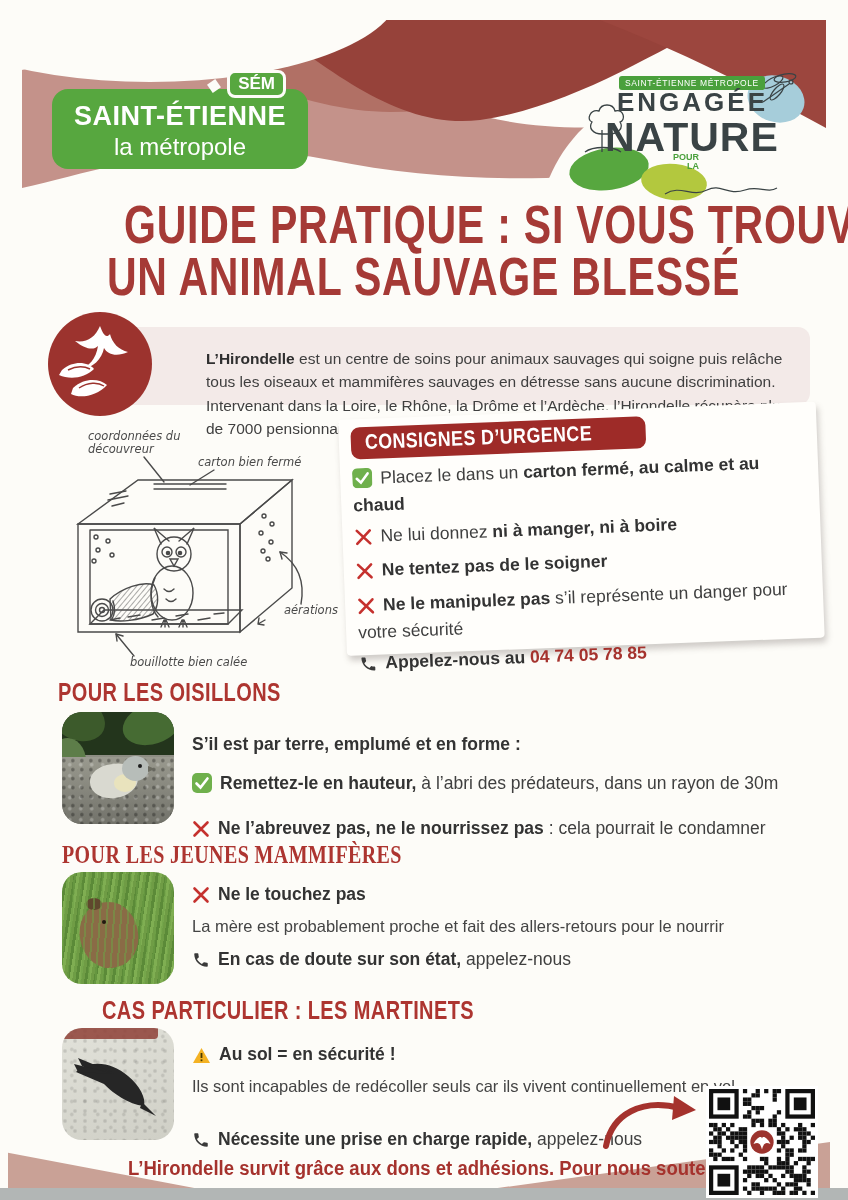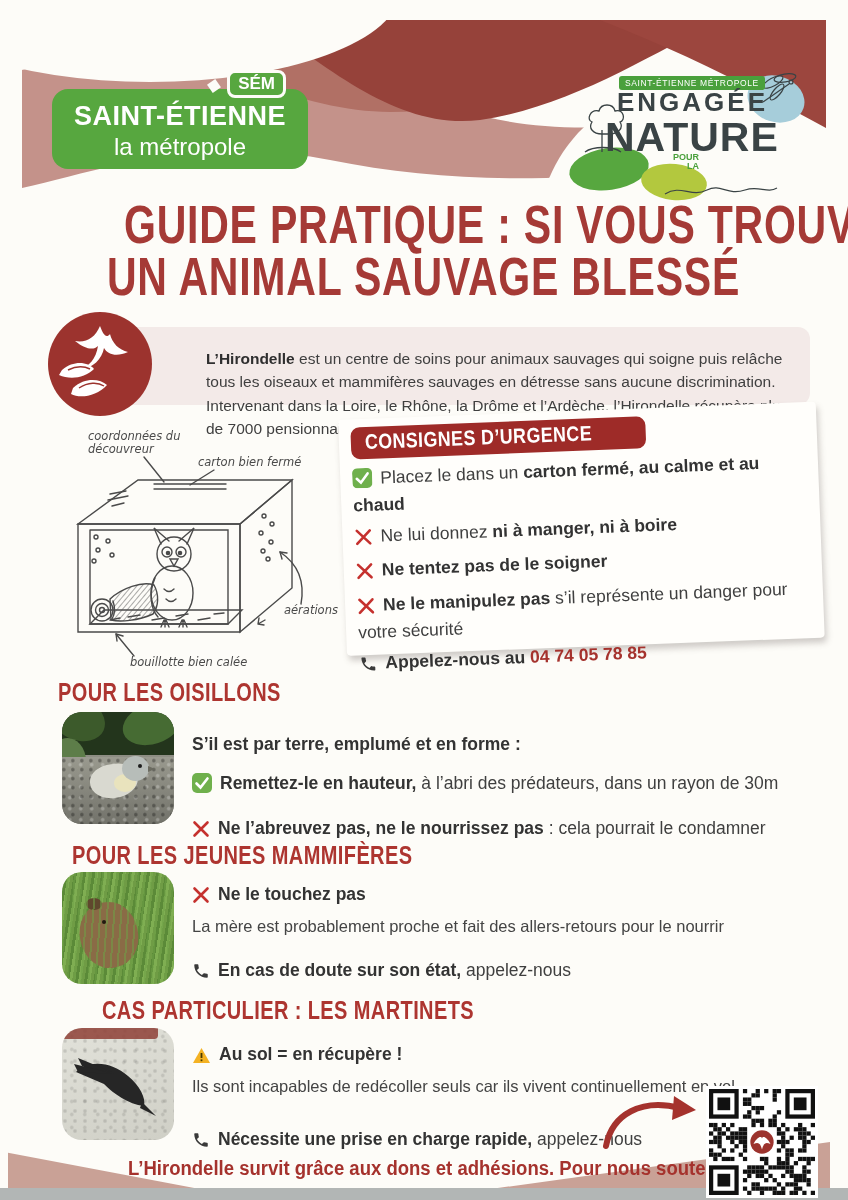--- a/index.html
+++ b/index.html
@@ -275,33 +275,33 @@
   <p class="lead">S’il est par terre, emplumé et en forme :</p>
   <p class="item" style="margin-top:16px;"><span class="ico"><svg width="20" height="20" viewBox="0 0 20 20">
           <rect width="20" height="20" rx="5" fill="#6fb04c"></rect>
           <path d="M4.5,10.5 L8.5,14.5 L15.5,5.5" stroke="#fff" stroke-width="2.6" fill="none" stroke-linecap="round"></path>
         </svg></span><span class="b">Remettez-le en hauteur,</span><span> à l’abri des prédateurs, dans un rayon de 30m</span></p>
   <p class="item" style="margin-top:18px;"><span class="ico"><svg width="18" height="18" viewBox="0 0 18 18">
           <path d="M2.5,2.5 L15.5,15.5 M15.5,2.5 L2.5,15.5" stroke="#c5312e" stroke-width="2.6" stroke-linecap="round"></path>
         </svg></span><span class="b">Ne l’abreuvez pas, ne le nourrissez pas</span><span> : cela pourrait le condamner</span></p>
 </div>
 
-<div class="sec-head" style="left:72px;top:841px;"><span>POUR LES JEUNES MAMMIFÈRES</span></div>
+<div class="sec-head" style="left:62px;top:841px;font-family:Liberation Serif, serif;"><span>POUR LES JEUNES MAMMIFÈRES</span></div>
 <div class="photo ph-fawn" style="left:62px;top:872px;">
   <div class="fawn"></div>
   <div class="fawn-ear"></div>
   <div class="fawn-eye"></div>
   <div class="grass-over"></div>
 </div>
 <div class="content" style="top:876px;">
   <p class="item"><span class="ico"><svg width="18" height="18" viewBox="0 0 18 18">
           <path d="M2.5,2.5 L15.5,15.5 M15.5,2.5 L2.5,15.5" stroke="#c5312e" stroke-width="2.6" stroke-linecap="round"></path>
         </svg></span><span class="b">Ne le touchez pas</span></p>
   <p class="plain">La mère est probablement proche et fait des allers-retours pour le nourrir</p>
-  <p class="item" style="margin-top:23px;"><span class="ico"><svg width="18" height="18" viewBox="0 0 24 24">
+  <p class="item" style="margin-top:12px;"><span class="ico"><svg width="18" height="18" viewBox="0 0 24 24">
           <path fill="#3a3a3a" d="M6.6 10.8c1.4 2.8 3.8 5.1 6.6 6.6l2.2-2.2c.3-.3.7-.4 1-.2 1.1.4 2.3.6 3.6.6.6 0 1 .4 1 1V20c0 .6-.4 1-1 1C10.6 21 3 13.4 3 4c0-.6.4-1 1-1h3.5c.6 0 1 .4 1 1 0 1.2.2 2.4.6 3.6.1.3 0 .7-.2 1l-2.3 2.2z"></path>
         </svg></span><span class="b">En cas de doute sur son état,</span><span> appelez-nous</span></p>
 </div>
 
 <div class="sec-head" style="left:58px;top:996px;margin-left:44px;"><span>CAS PARTICULIER : LES MARTINETS</span></div>
 <div class="photo ph-swift" style="left:62px;top:1028px;">
   <div class="swift-band"></div>
   <svg width="112" height="112" viewBox="0 0 112 112" style="position:absolute;left:0;top:0;">
     <g fill="#262626">
       <path d="M18,40 C34,32 52,36 66,48 C78,58 84,70 82,78 C66,76 52,66 42,56 L14,44 Z"></path>
@@ -309,21 +309,21 @@
       <path d="M16,30 L50,44 L20,38 Z"></path>
       <path d="M80,74 L94,88 L78,80 Z"></path>
     </g>
   </svg>
 </div>
 <div class="content" style="top:1036px;">
   <p class="item"><span class="ico"><svg width="19" height="17" viewBox="0 0 19 17">
           <path d="M9.5,1 L18,16 L1,16 Z" fill="#f4b223"></path>
           <rect x="8.6" y="6" width="1.8" height="5" fill="#4a3a00"></rect>
           <rect x="8.6" y="12.4" width="1.8" height="1.8" fill="#4a3a00"></rect>
-        </svg></span><span class="b">Au sol = en récupère !</span></p>
+        </svg></span><span class="b">Au sol = en sécurité !</span></p>
   <p class="plain">Ils sont incapables de redécoller seuls car ils vivent continuellement en vol</p>
   <p class="item" style="margin-top:32px;"><span class="ico"><svg width="18" height="18" viewBox="0 0 24 24">
           <path fill="#3a3a3a" d="M6.6 10.8c1.4 2.8 3.8 5.1 6.6 6.6l2.2-2.2c.3-.3.7-.4 1-.2 1.1.4 2.3.6 3.6.6.6 0 1 .4 1 1V20c0 .6-.4 1-1 1C10.6 21 3 13.4 3 4c0-.6.4-1 1-1h3.5c.6 0 1 .4 1 1 0 1.2.2 2.4.6 3.6.1.3 0 .7-.2 1l-2.3 2.2z"></path>
         </svg></span><span class="b">Nécessite une prise en charge rapide,</span><span> appelez-nous</span></p>
 </div>
 
 <div class="tri tri-left"></div>
 <div class="tri tri-right"></div>
 <div class="support"><span>L’Hirondelle survit grâce aux dons et adhésions. Pour nous soutenir</span></div>
 <svg id="arrow" viewBox="0 0 104 64">

